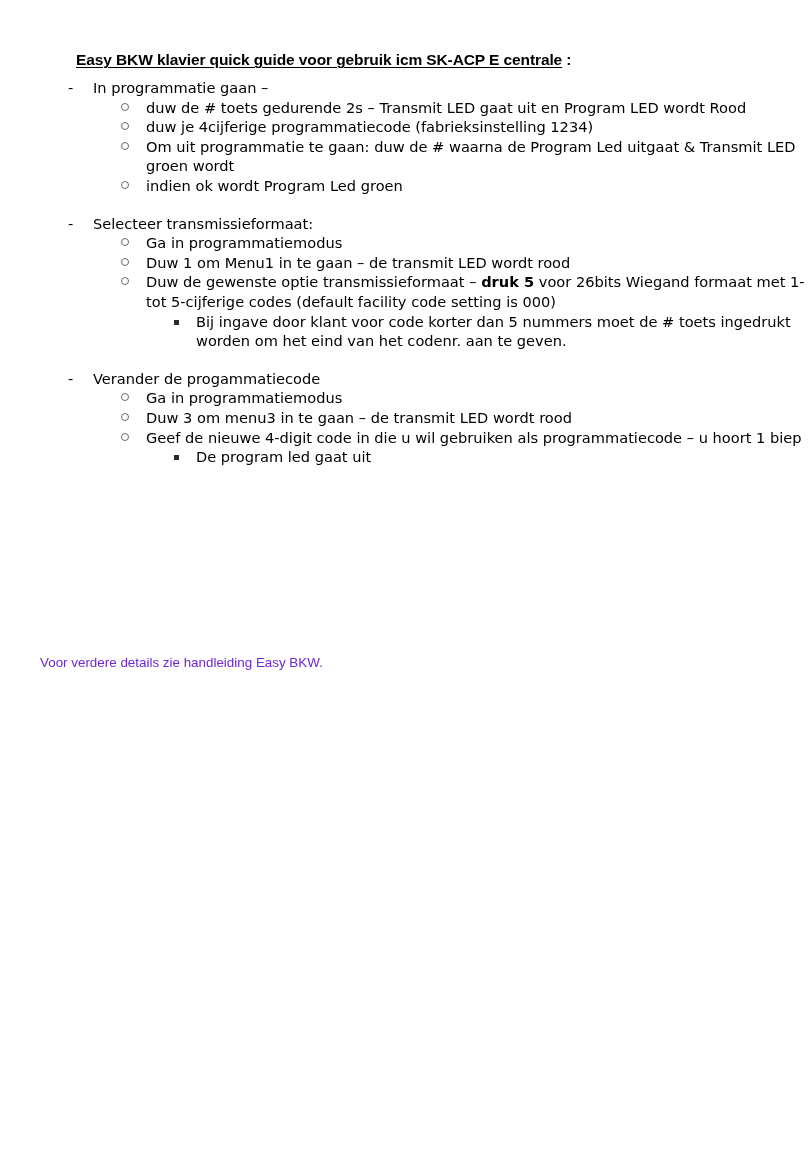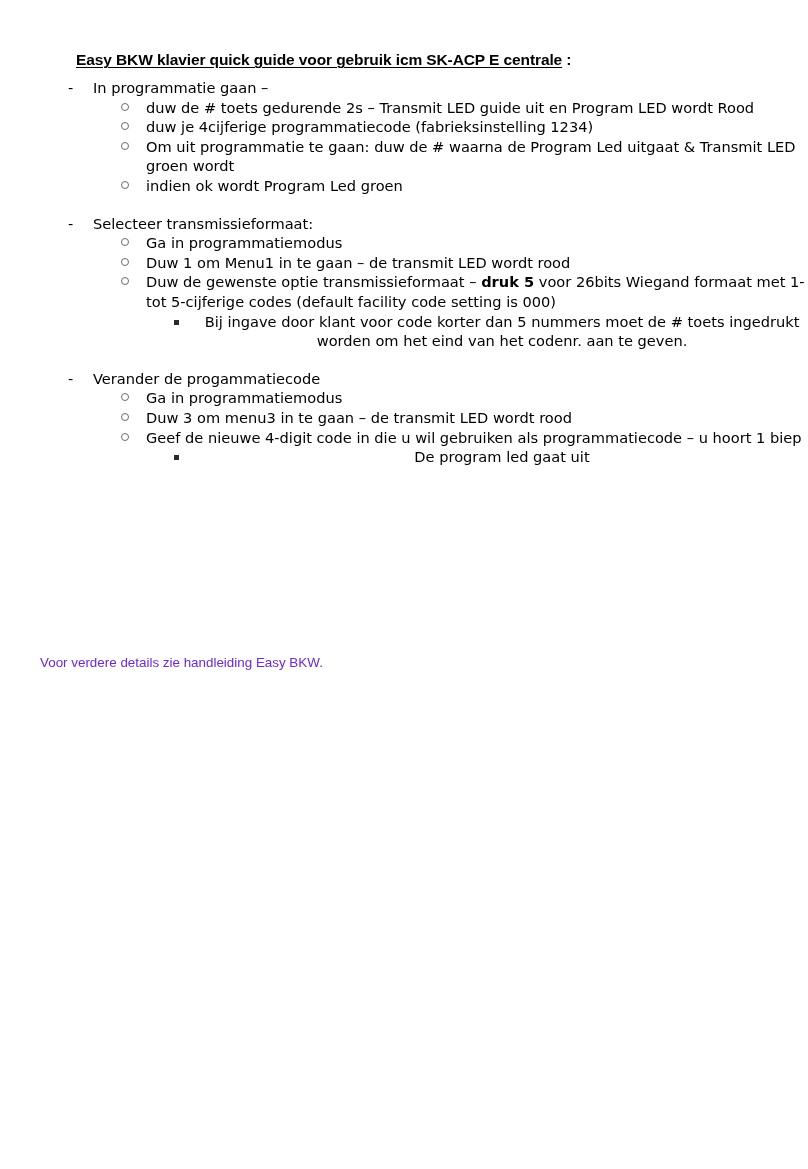--- a/index.html
+++ b/index.html
@@ -101,21 +101,20 @@
     height: 6px;
     border: 1.3px solid #6b6b6b;
     border-radius: 50%;
     vertical-align: 2px;
   }
 
   
   .lvl3 {
     padding-left: 196px;
     max-width: 716px;
-    text-align: center;
   }
   .lvl3 .mk {
     position: absolute;
     left: 174px;
     top: 0;
     line-height: 19.6px;
   }
   .lvl3 .mk .sq {
     display: inline-block;
     width: 5px;
@@ -153,21 +152,21 @@
   <div class="outline">
 
     <div class="blk">
       <div class="row lvl1">
         <span class="mk">-</span>
         <span class="txt">In programmatie gaan –</span>
       </div>
 
       <div class="row lvl2">
         <span class="mk"><span class="ring"></span></span>
-        <span class="txt">duw de # toets gedurende 2s – Transmit LED guide uit en Program LED wordt Rood</span>
+        <span class="txt">duw de # toets gedurende 2s – Transmit LED gaat uit en Program LED wordt Rood</span>
       </div>
       <div class="row lvl2">
         <span class="mk"><span class="ring"></span></span>
         <span class="txt">duw je 4cijferige programmatiecode (fabrieksinstelling 1234)</span>
       </div>
       <div class="row lvl2">
         <span class="mk"><span class="ring"></span></span>
         <span class="txt">Om uit programmatie te gaan: duw de # waarna de Program Led uitgaat &amp; Transmit LED groen wordt</span>
       </div>
       <div class="row lvl2">

